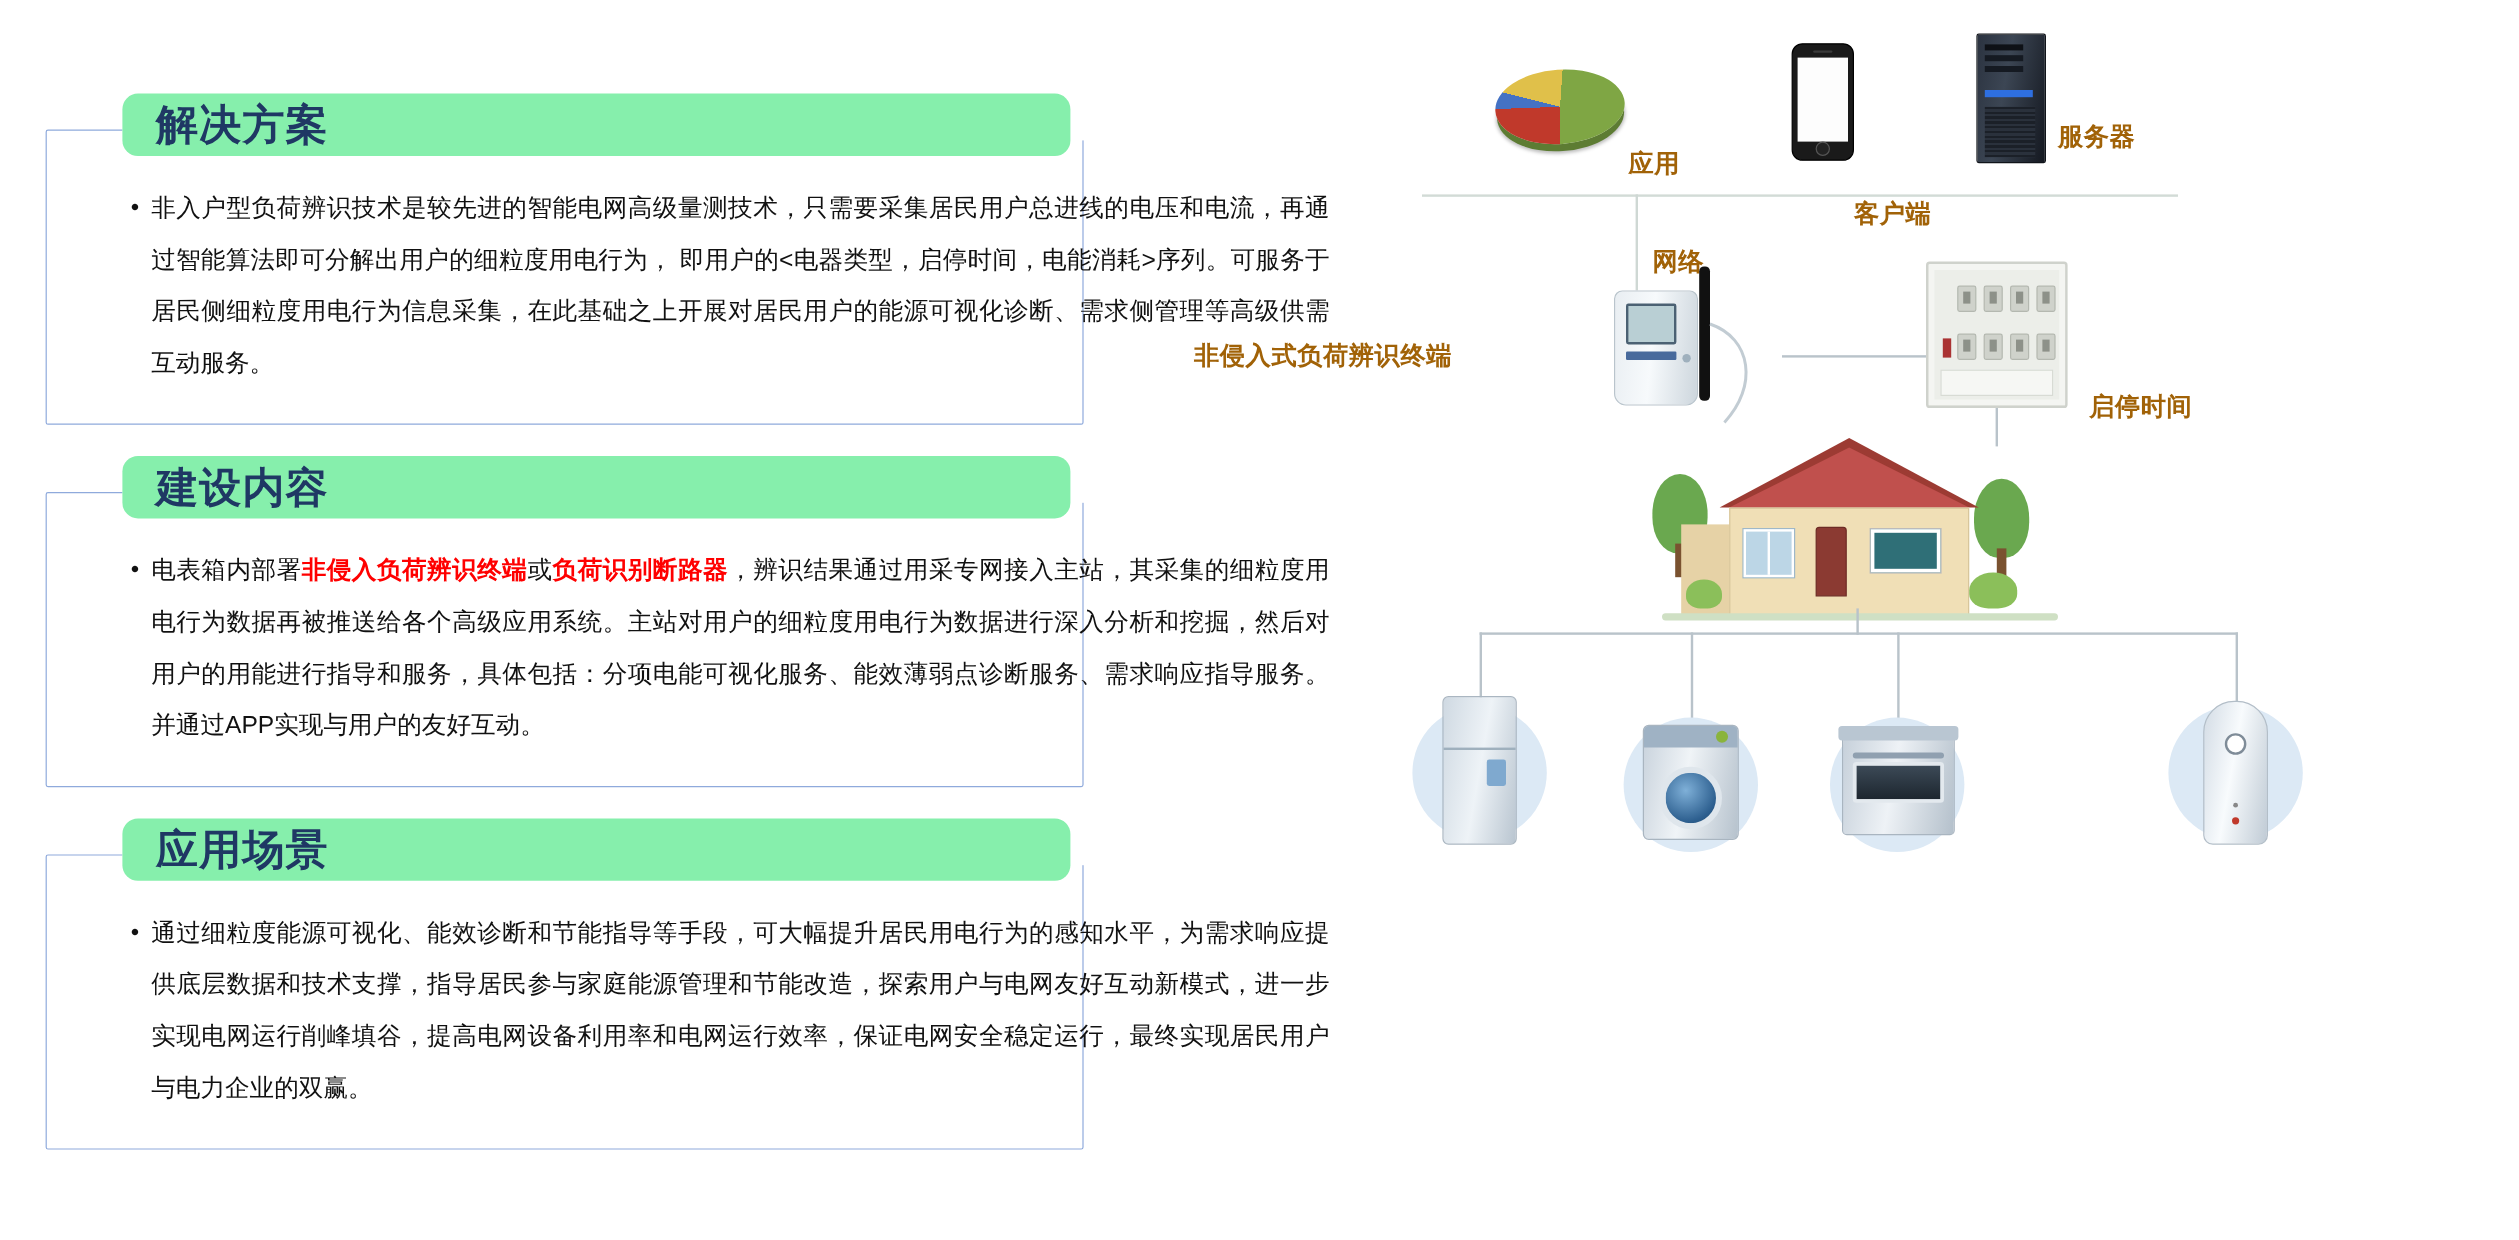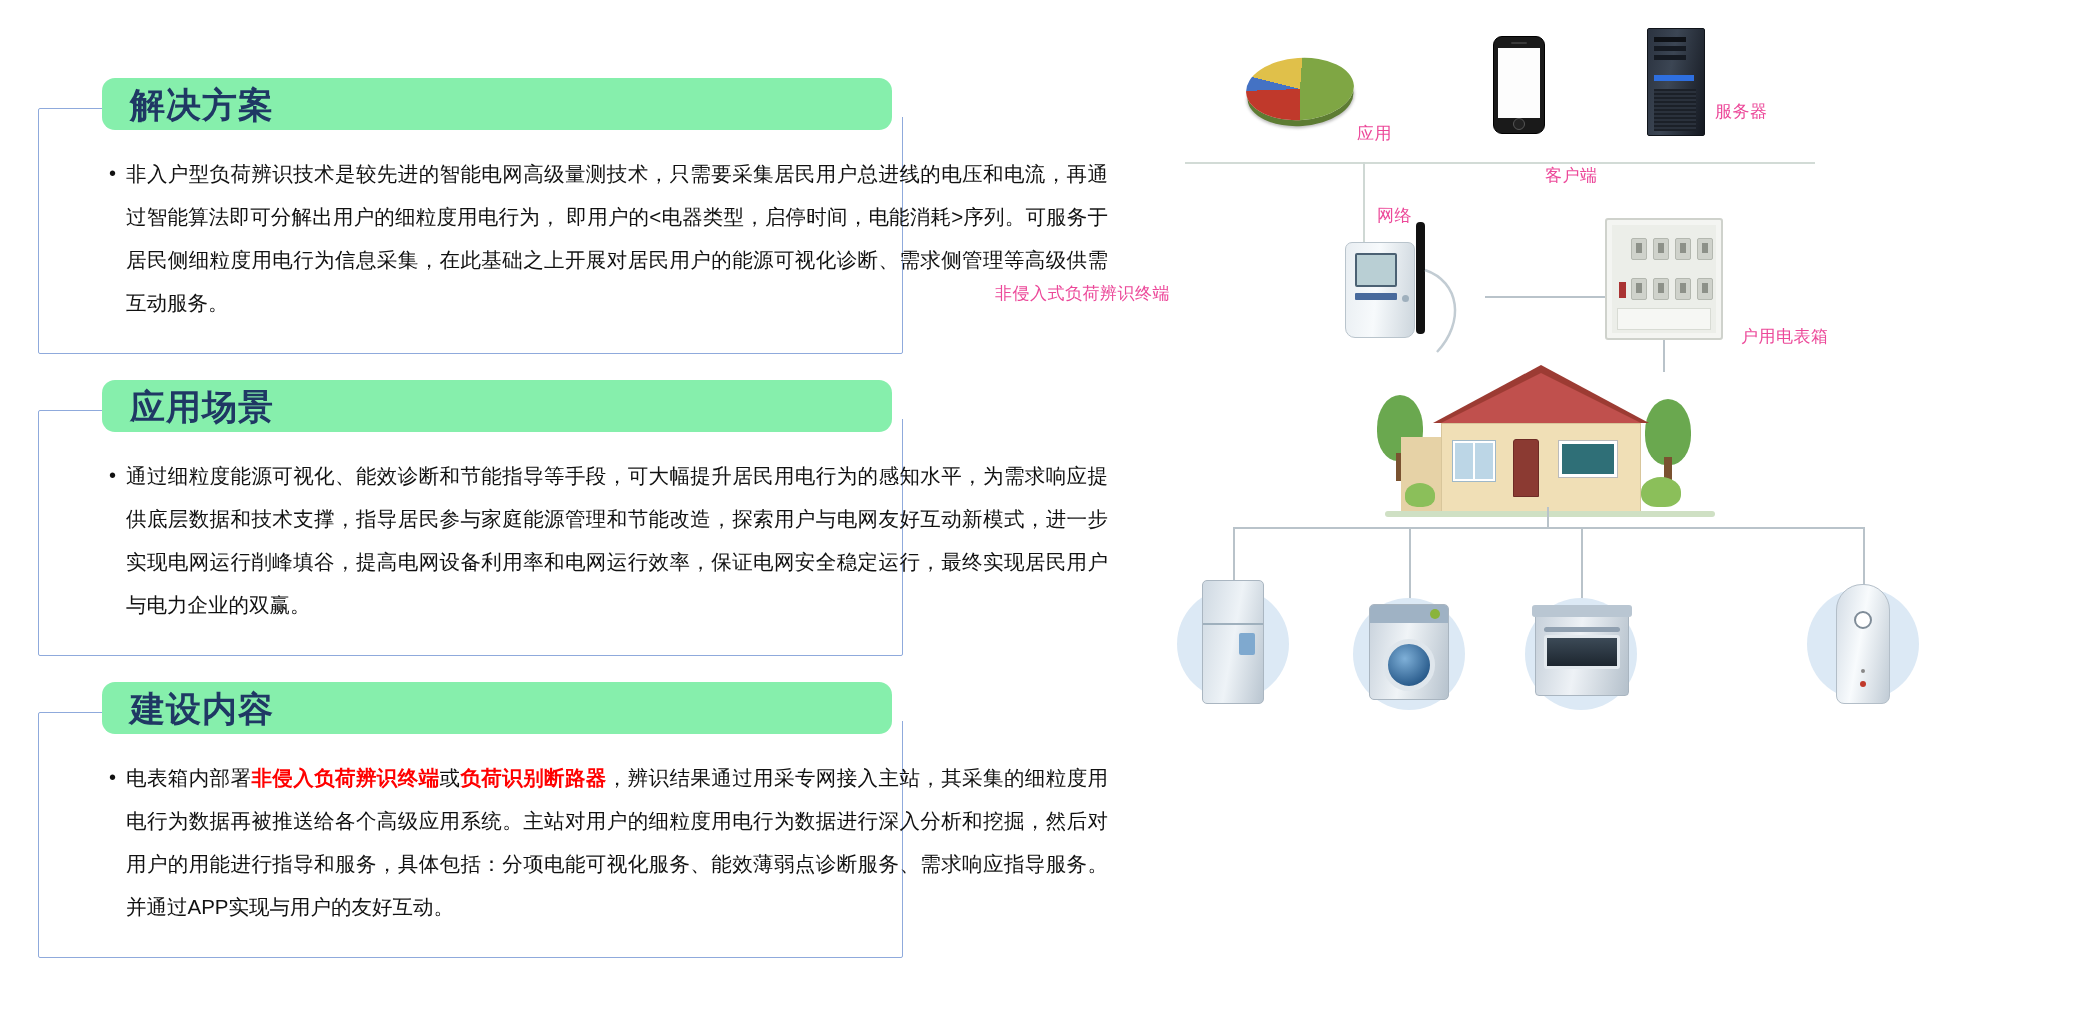--- a/index.html
+++ b/index.html
@@ -47,22 +47,22 @@
     content: "\2022";
     position: absolute; left: -17px; top: 0;
     font-size: 20px; color: #111;
   }
   .rb { color: #FF0000; font-weight: bold; }
 
   
   #diagram { position: absolute; left: 1185px; top: 10px; width: 900px; height: 1015px; }
 
   .dlabel {
-    position: absolute; color: #ec4899; font-weight: normal;
-    font-size: 17px; white-space: nowrap; letter-spacing: .5px;
+    position: absolute; color: #a16207; font-weight: bold;
+    font-size: 21px; white-space: nowrap; letter-spacing: .5px;
   }
 
   
   .pie-wrap { position: absolute; left: 55px; top: 42px; width: 120px; height: 78px; }
   .pie {
     position: absolute; left: 6px; top: 6px; width: 108px; height: 62px;
     border-radius: 50%;
     background:
       conic-gradient(from -88deg,
         #4472C4 0deg 16deg,
@@ -295,35 +295,35 @@
       </div>
       <div class="sec-body">
         <div class="bullet">非入户型负荷辨识技术是较先进的智能电网高级量测技术，只需要采集居民用户总进线的电压和电流，再通过智能算法即可分解出用户的细粒度用电行为， 即用户的&lt;电器类型，启停时间，电能消耗&gt;序列。可服务于居民侧细粒度用电行为信息采集，在此基础之上开展对居民用户的能源可视化诊断、需求侧管理等高级供需互动服务。</div>
       </div>
     </div>
 
     <div class="section">
       <div class="sec-frame"></div>
       <div class="frame-gap"></div>
       <div class="header-pill">
-        <span class="header-text">应用场景</span>
+        <span class="header-text">建设内容</span>
       </div>
       <div class="sec-body">
-        <div class="bullet">通过细粒度能源可视化、能效诊断和节能指导等手段，可大幅提升居民用电行为的感知水平，为需求响应提供底层数据和技术支撑，指导居民参与家庭能源管理和节能改造，探索用户与电网友好互动新模式，进一步实现电网运行削峰填谷，提高电网设备利用率和电网运行效率，保证电网安全稳定运行，最终实现居民用户与电力企业的双赢。</div>
+        <div class="bullet">电表箱内部署<span class="rb">非侵入负荷辨识终端</span>或<span class="rb">负荷识别断路器</span>，辨识结果通过用采专网接入主站，其采集的细粒度用电行为数据再被推送给各个高级应用系统。主站对用户的细粒度用电行为数据进行深入分析和挖掘，然后对用户的用能进行指导和服务，具体包括：分项电能可视化服务、能效薄弱点诊断服务、需求响应指导服务。并通过APP实现与用户的友好互动。</div>
       </div>
     </div>
 
     <div class="section">
       <div class="sec-frame"></div>
       <div class="frame-gap"></div>
       <div class="header-pill">
-        <span class="header-text">建设内容</span>
+        <span class="header-text">应用场景</span>
       </div>
       <div class="sec-body">
-        <div class="bullet">电表箱内部署<span class="rb">非侵入负荷辨识终端</span>或<span class="rb">负荷识别断路器</span>，辨识结果通过用采专网接入主站，其采集的细粒度用电行为数据再被推送给各个高级应用系统。主站对用户的细粒度用电行为数据进行深入分析和挖掘，然后对用户的用能进行指导和服务，具体包括：分项电能可视化服务、能效薄弱点诊断服务、需求响应指导服务。并通过APP实现与用户的友好互动。</div>
+        <div class="bullet">通过细粒度能源可视化、能效诊断和节能指导等手段，可大幅提升居民用电行为的感知水平，为需求响应提供底层数据和技术支撑，指导居民参与家庭能源管理和节能改造，探索用户与电网友好互动新模式，进一步实现电网运行削峰填谷，提高电网设备利用率和电网运行效率，保证电网安全稳定运行，最终实现居民用户与电力企业的双赢。</div>
       </div>
     </div>
 
   </div>
 
   <div id="diagram">
 
     <div class="pie-wrap">
       <div class="pie"></div>
     </div>
@@ -382,21 +382,21 @@
           </div>
         <div class="mb-cell">
             <i></i>
           </div>
         <div class="mb-cell">
             <i></i>
           </div>
       </div>
       <div class="mb-panel"></div>
     </div>
-    <div class="dlabel" style="left:556px; top:315px;">户用电表箱</div>
+    <div class="dlabel" style="left:556px; top:315px;">启停时间</div>
 
     <div class="conn" style="left:300px; top:286px; width:120px; height:2px;"></div>
 
     <div class="conn" style="left:478px; top:330px; width:2px; height:32px;"></div>
 
     <div class="house-wrap">
       <div class="tree" style="left:32px; top:30px;">
         <div class="crown"></div>
         <div class="trunk"></div>
       </div>

